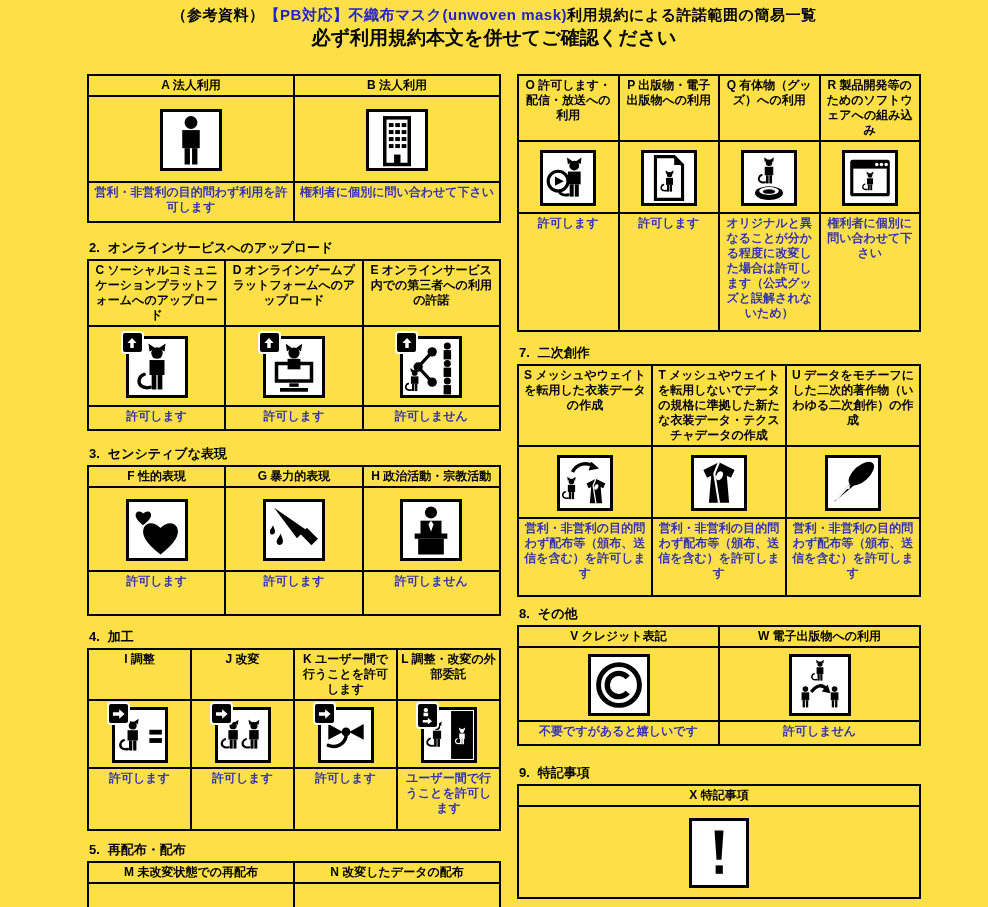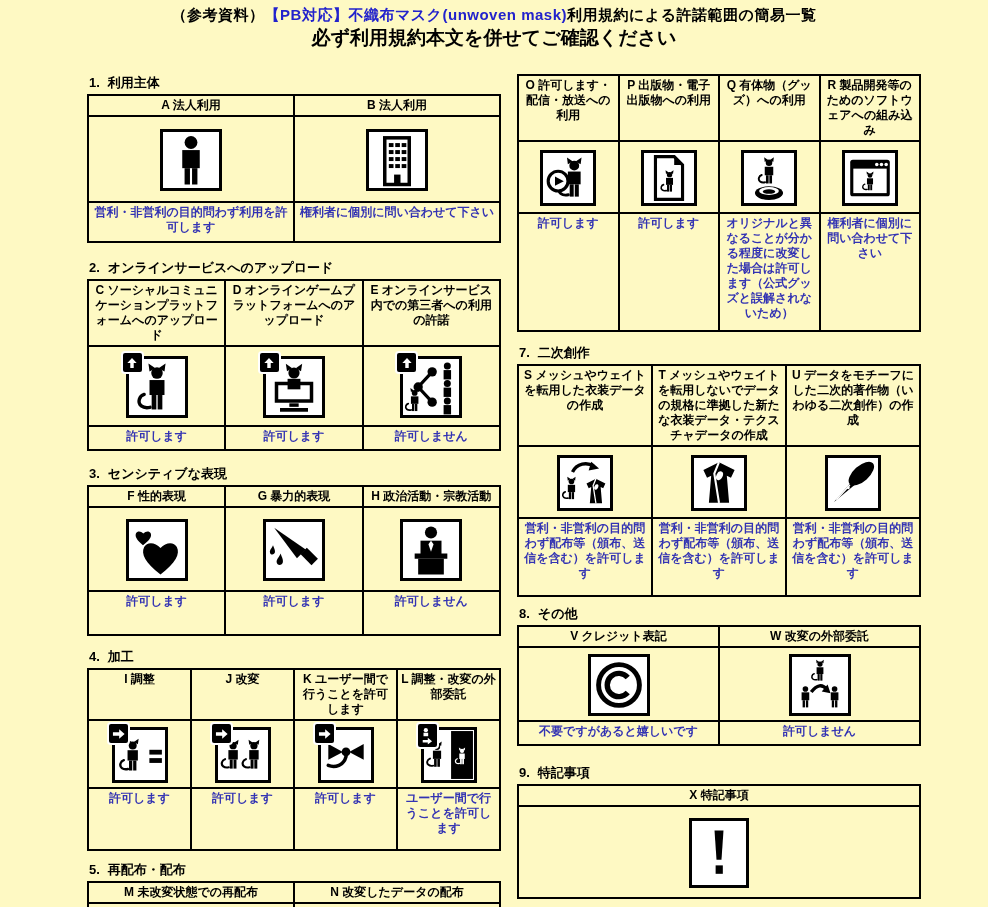--- a/index.html
+++ b/index.html
@@ -1,17 +1,17 @@
 <!DOCTYPE html>
 <html style="--accent: #2222cc; --blue: #3333b3;"><head>
 <meta charset="utf-8">
 <style>
   :root{ --accent:#2222cc; --blue:#3333b3; --ink:#000; }
   html,body{margin:0;padding:0;background:#fff;}
-  .page{position:relative;width:988px;height:907px;background:#fef9c3;overflow:hidden;
+  .page{position:relative;width:988px;height:907px;background:#fde047;overflow:hidden;
         font-family:"Liberation Sans","DejaVu Sans",sans-serif;color:var(--ink);}
   .titles{position:absolute;top:6px;left:0;width:100%;text-align:center;font-weight:bold;}
   .title-line1{font-size:15px;letter-spacing:.5px;}
   .title-line2{font-size:19px;margin-top:0;}
   .accent{color:var(--accent);}
   .col{position:absolute;top:74px;}
   .col-left{left:87px;width:414px;}
   .col-right{left:517px;width:404px;}
   .sec-heading{font-size:13px;font-weight:bold;margin:0 0 3px 2px;line-height:17px;}
   .sec-heading .num{margin-right:8px;}
@@ -236,21 +236,20 @@
 <div class="page">
 
   <div class="titles">
     <div class="title-line1"><span>（参考資料）</span><span class="accent">【PB対応】不織布マスク(unwoven mask)</span><span>利用規約による許諾範囲の簡易一覧</span></div>
     <div class="title-line2">必ず利用規約本文を併せてご確認ください</div>
   </div>
 
   <div class="col col-left">
 
     <div class="section s1">
-      <div class="sec-heading"><span class="num">1.</span><span>利用主体</span></div>
       <table>
         <tbody>
             <tr>
           <td class="label-cell">A 法人利用</td>
           <td class="label-cell">B 法人利用</td>
         </tr>
         <tr>
           <td class="icon-cell">
                 <div class="frame">
                   <svg class="pic" viewBox="0 0 48 48">
@@ -550,21 +549,21 @@
       </tbody>
         </table>
     </div>
 
     <div class="section s8">
       <div class="sec-heading"><span class="num">8.</span><span>その他</span></div>
       <table>
         <tbody>
             <tr>
           <td class="label-cell">V クレジット表記</td>
-          <td class="label-cell">W 改変の外部委託</td>
+          <td class="label-cell">W 電子出版物への利用</td>
         </tr>
         <tr>
           <td class="icon-cell">
                 <div class="frame">
                   <svg class="pic" viewBox="0 0 48 48">
                     <use href="#s-copyright"></use>
                   </svg>
                 </div>
               </td>
           <td class="icon-cell">

